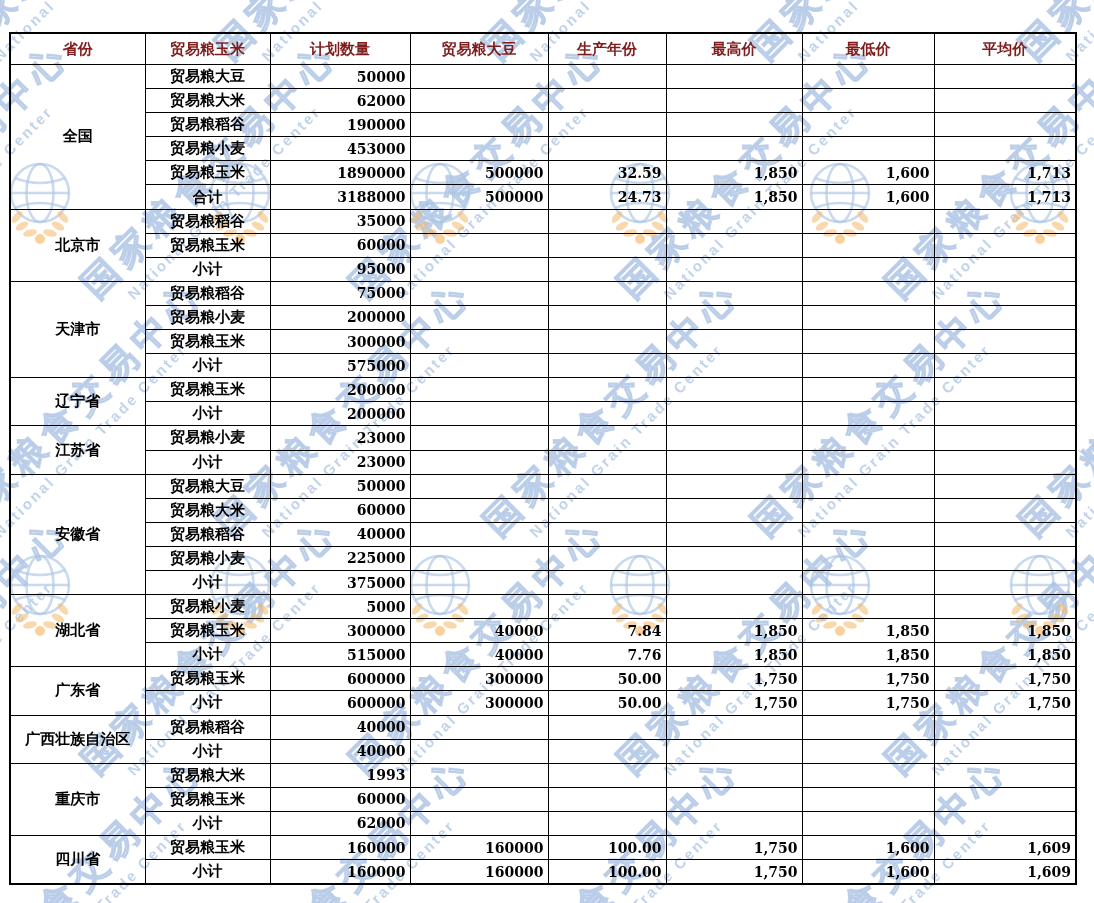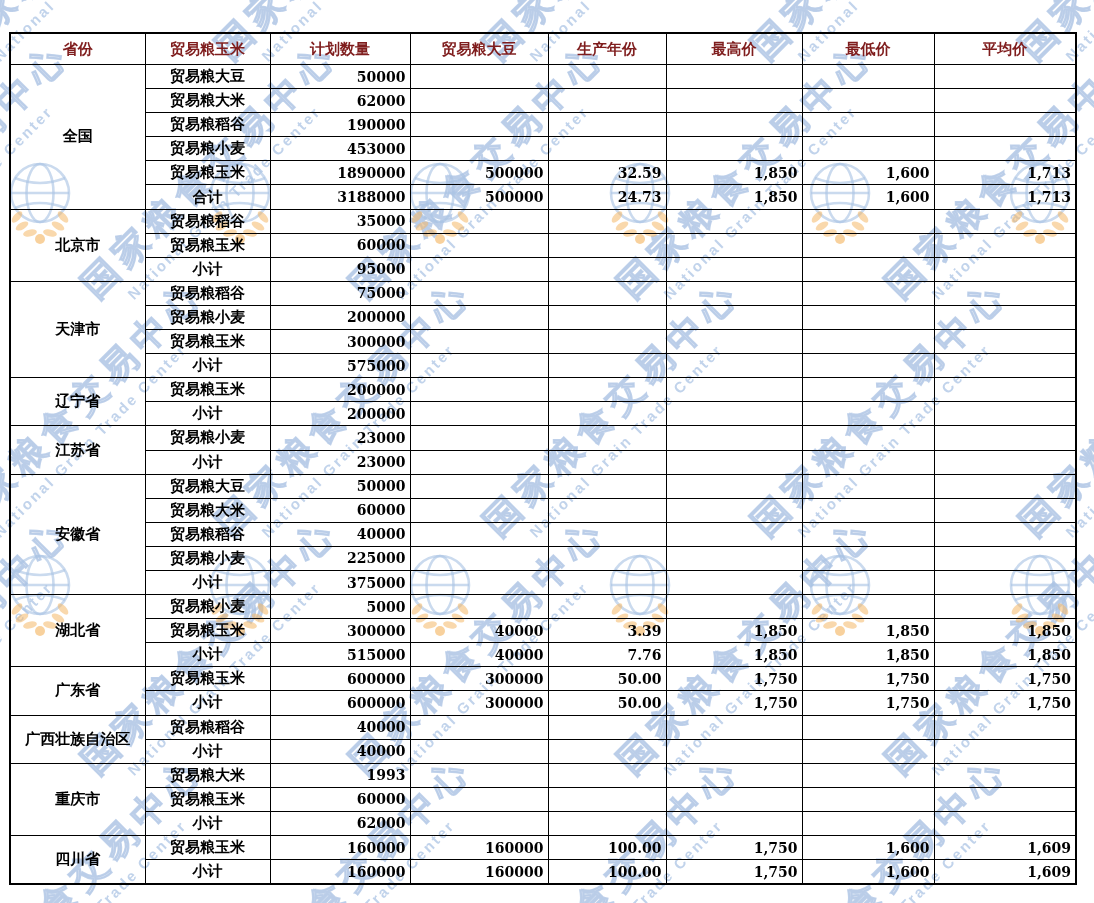--- a/index.html
+++ b/index.html
@@ -658,21 +658,21 @@
             <td class="num"></td>
             <td class="num"></td>
             <td class="num"></td>
             <td class="num"></td>
             <td class="num"></td>
           </tr>
           <tr>
             <td class="year">贸易粮玉米</td>
             <td class="num">300000</td>
             <td class="num">40000</td>
-            <td class="num">3.39</td>
+            <td class="num">7.84</td>
             <td class="num">1,850</td>
             <td class="num">1,850</td>
             <td class="num">1,850</td>
           </tr>
           <tr>
             <td class="year">小计</td>
             <td class="num">515000</td>
             <td class="num">40000</td>
             <td class="num">7.76</td>
             <td class="num">1,850</td>

